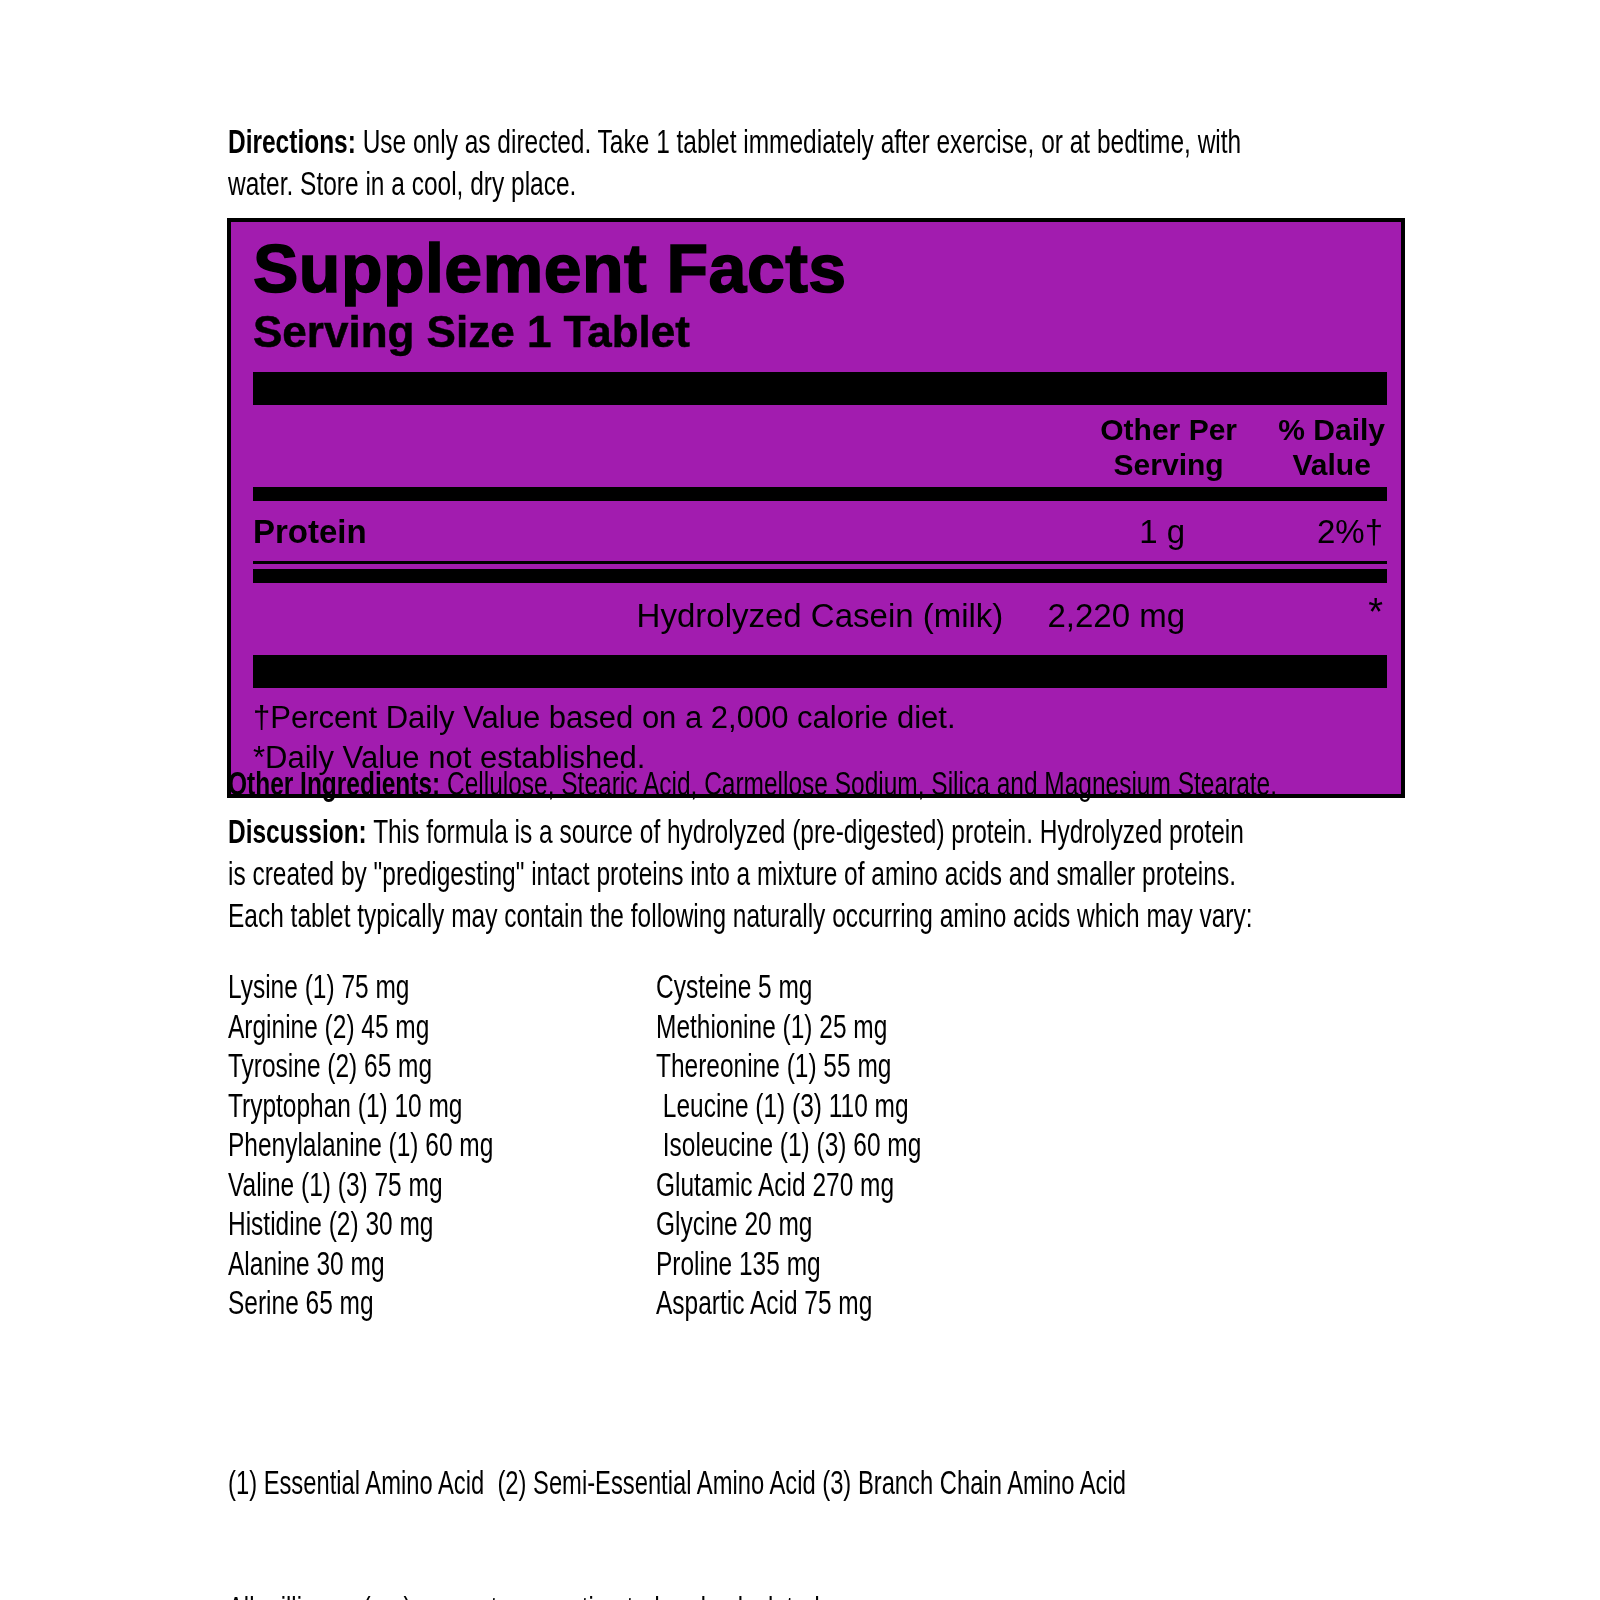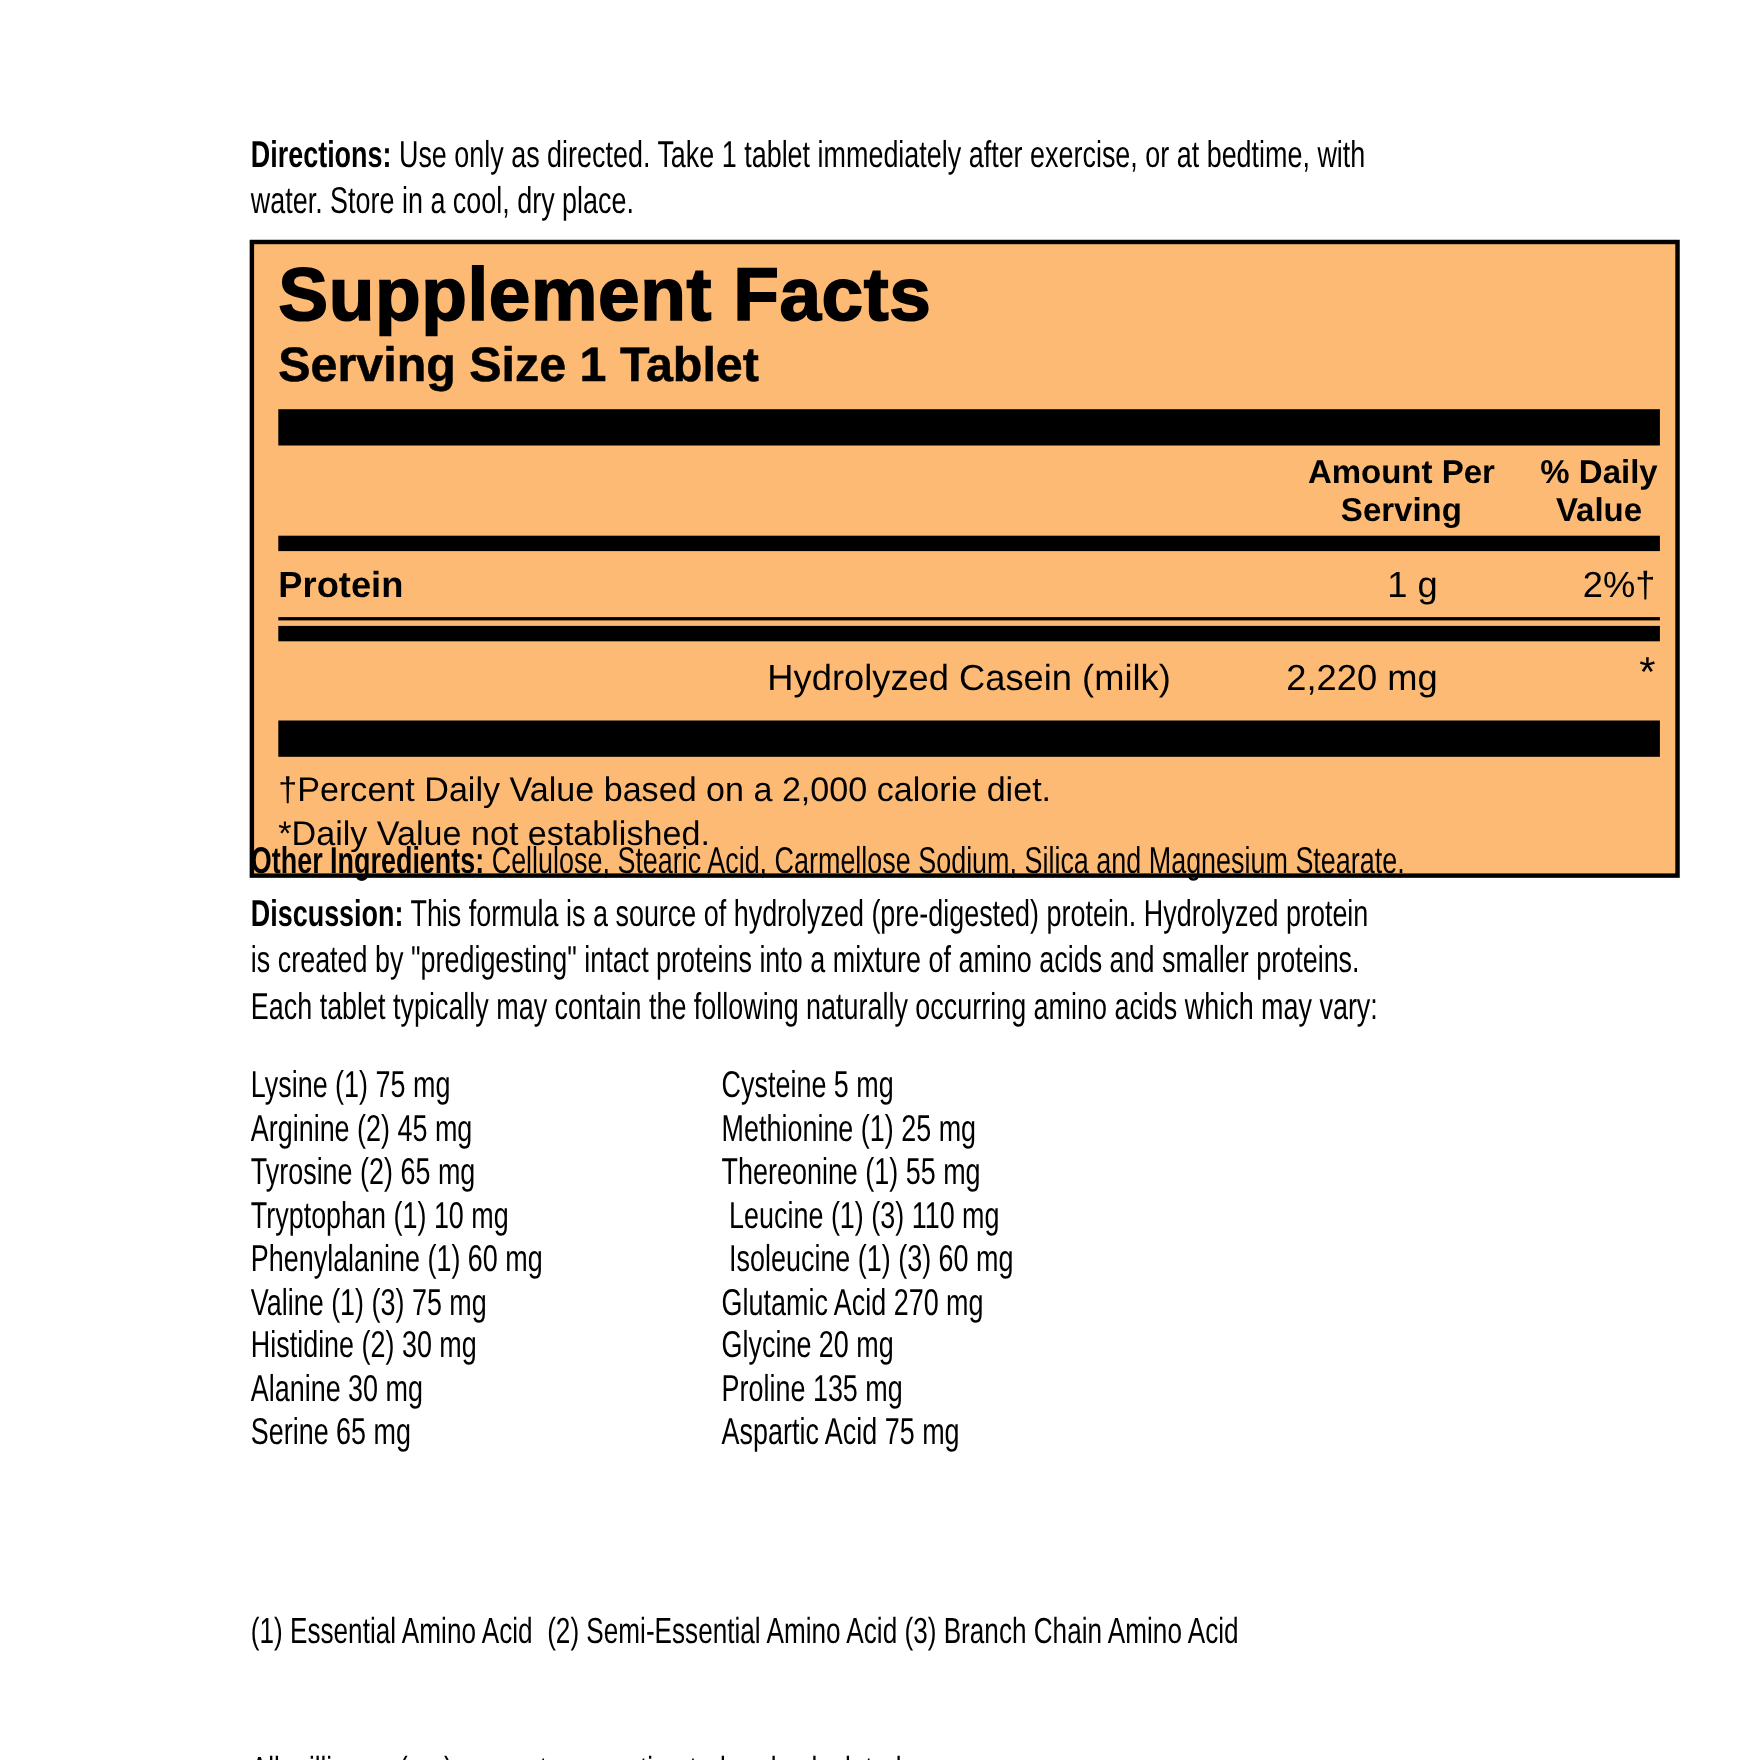--- a/index.html
+++ b/index.html
@@ -29,25 +29,25 @@
     white-space: pre-line;
   }
   .lead { font-weight: bold; }
 
   #directions { position: absolute; left: 210px; top: 120px; width: 1160px; }
 
   
   #panel {
     position: absolute;
     left: 209px; top: 218px;
-    width: 1300px;
+    width: 1178px;
     border: 4px solid #000;
     box-sizing: border-box;
     padding: 8px 14px 16px 22px;
-    background: #fdba74;
+    background: #a21caf;
   }
   .sf-title {
     font-size: 68px;
     font-weight: bold;
     letter-spacing: 0.5px;
     line-height: 1.0;
     margin-top: 4px;
     -webkit-text-stroke: 1.5px #000;
   }
   .sf-serving {
@@ -105,21 +105,21 @@
   </div>
 
   <div id="panel">
     <div class="sf-title">Supplement Facts</div>
     <div class="sf-serving">Serving Size 1 Tablet</div>
 
     <div class="bar-thick sf-bar-top"></div>
 
     <div class="sf-header">
       <div class="amount-head">
-        <div>Amount Per</div>
+        <div>Other Per</div>
         <div>Serving</div>
       </div>
       <div class="dv-head">
         <div>% Daily</div>
         <div>Value</div>
       </div>
     </div>
 
     <div class="bar-med"></div>
 

